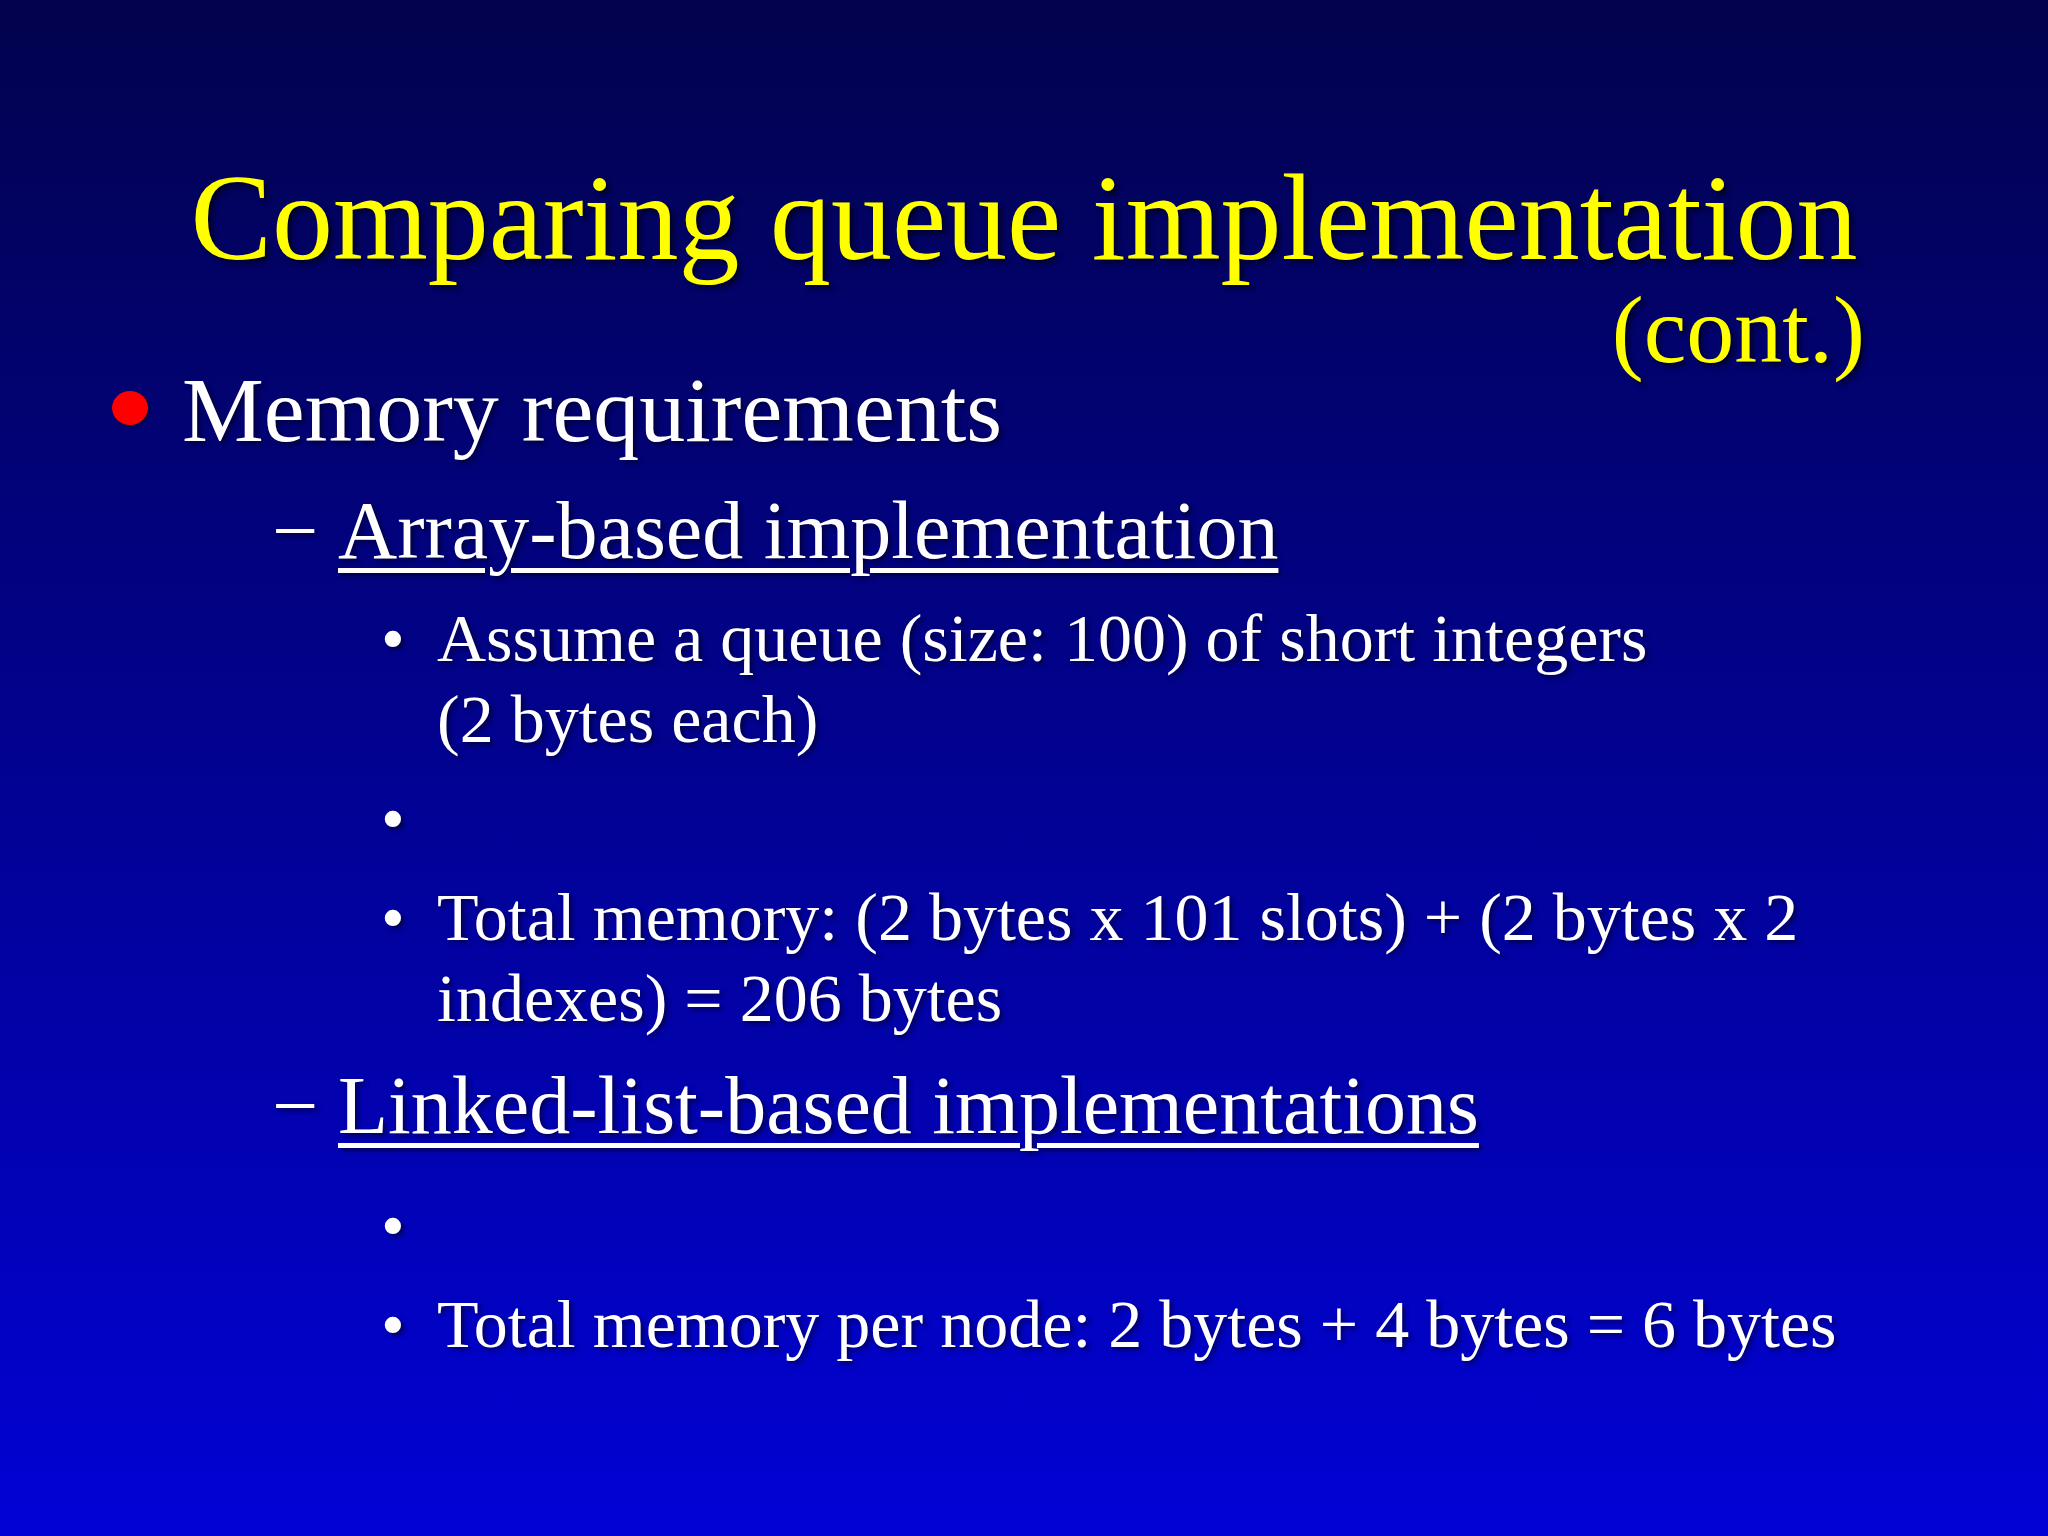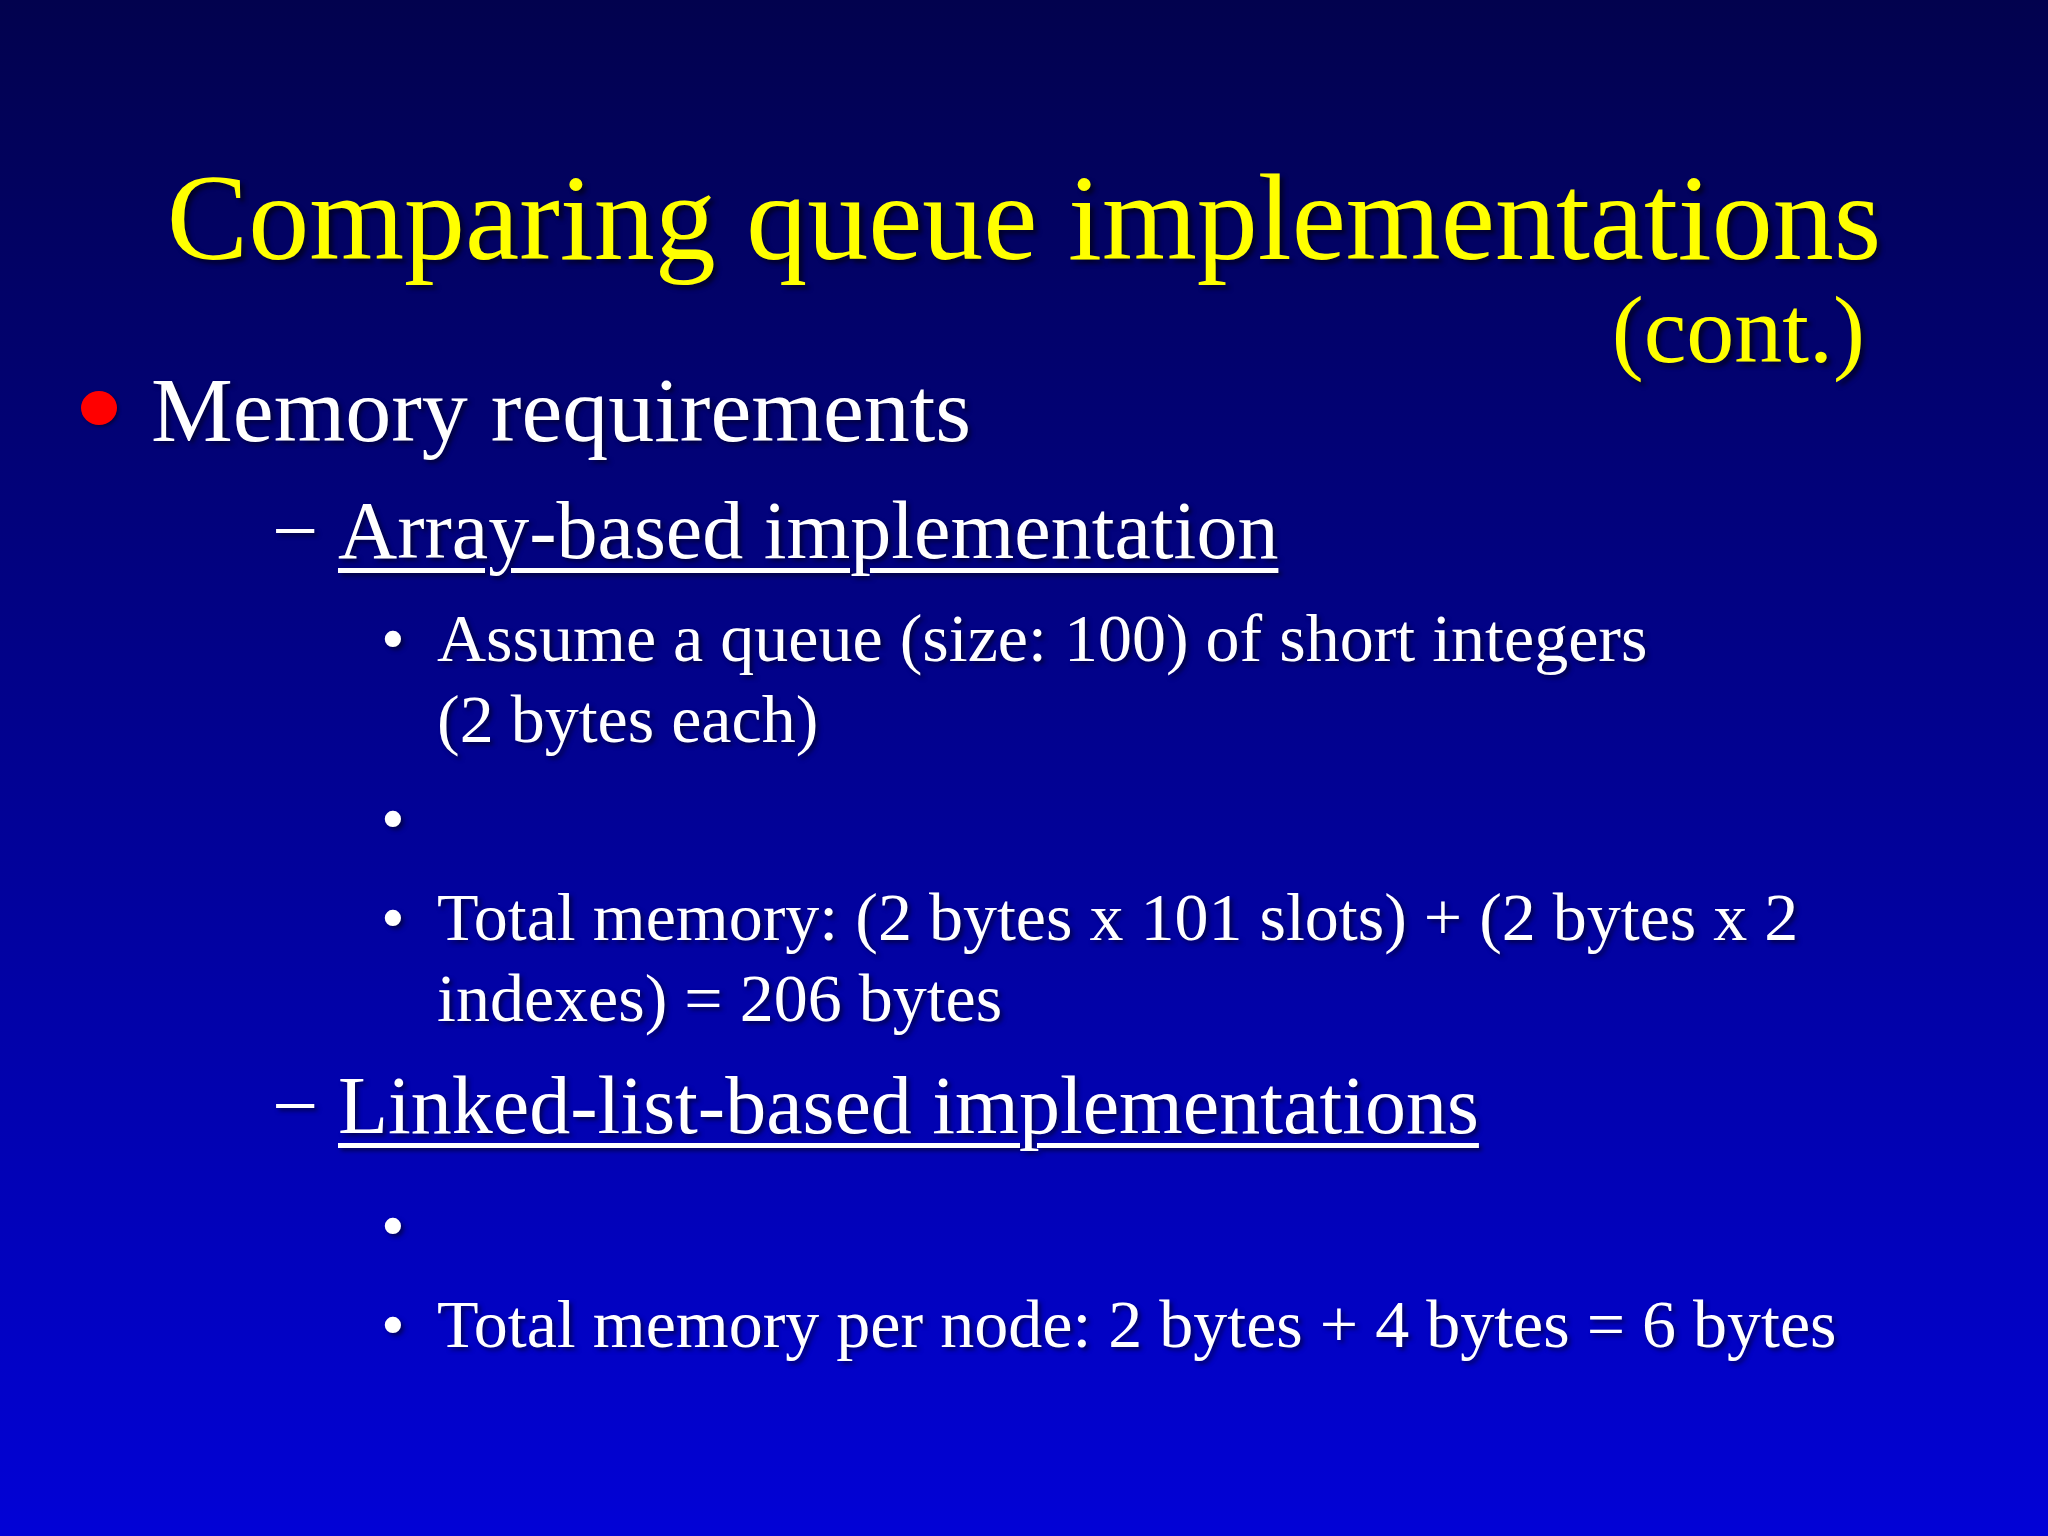--- a/index.html
+++ b/index.html
@@ -53,21 +53,21 @@
   .item {
     display: flex;
     align-items: flex-start;
     margin-bottom: 17px;
     color: var(--body-color);
     text-shadow: 3px 3px 4px rgba(0,0,0,0.5);
   }
   .content .item:nth-child(6) { margin-bottom: 30px; }
   .item .text { white-space: pre-line; }
   .marker { flex: 0 0 auto; }
-  .l1 { font-size: 92px; line-height: 1.2; padding-left: 81px; }
+  .l1 { font-size: 92px; line-height: 1.2; padding-left: 112px; }
   .l2 { font-size: 82px; line-height: 1.2; padding-left: 272px; }
   .l3 { font-size: 68px; line-height: 1.2; padding-left: 381px; }
   .l1 .marker { width: 70px; }
   .l2 .marker { width: 66px; }
   .l3 .marker { width: 56px; }
   .disc {
     display: block;
     width: 36px;
     height: 34px;
     border-radius: 50%;
@@ -78,21 +78,21 @@
   .underline .text {
     text-decoration: underline;
     text-decoration-thickness: 5px;
     text-underline-offset: 10px;
   }
 </style>
 </head>
 <body>
 
 <div class="slide">
-  <div class="title">Comparing queue implementations</div>
+  <div class="title">Comparing queue implementation</div>
   <div class="subtitle">(cont.)</div>
   <div class="content" id="bullet-list">
       <div class="item l1">
     <span class="marker">
           <span class="disc"></span>
         </span>
     <span class="text">Memory requirements</span>
   </div>
       <div class="item l2 underline">
     <span class="marker">−</span>

